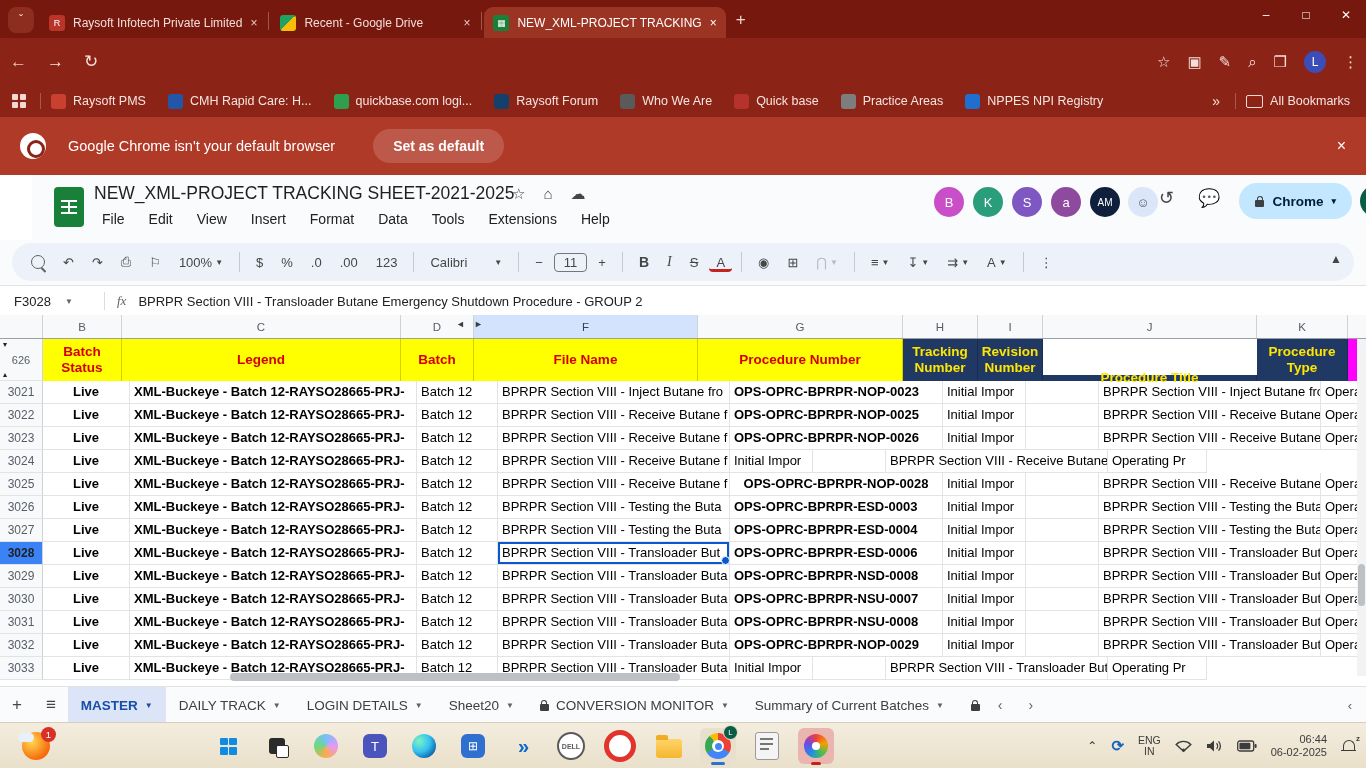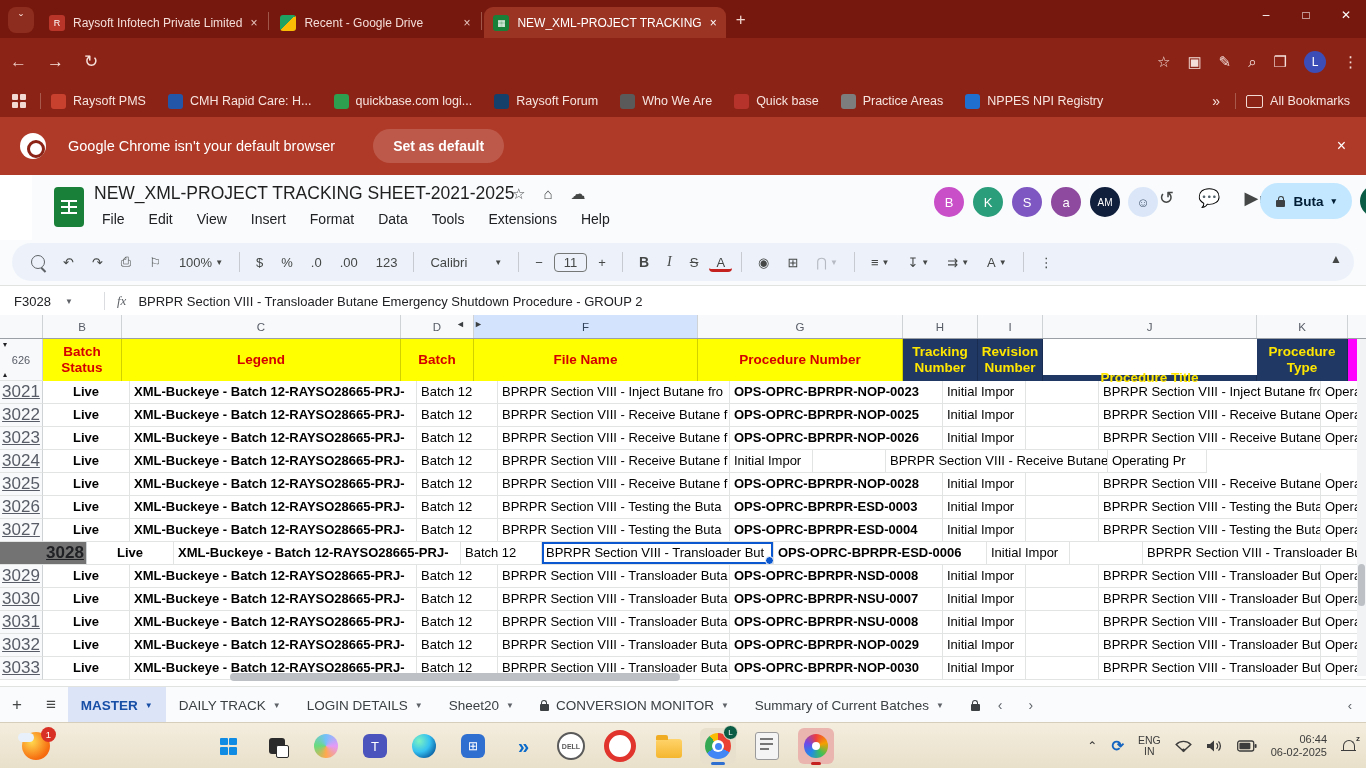--- a/index.html
+++ b/index.html
@@ -77,22 +77,22 @@
   #namebox{width:90px;padding-left:14px;display:flex;align-items:center;gap:14px;}
   #fxdiv{width:1px;height:18px;background:#dadce0;margin-right:12px;}
   .fx{font-style:italic;color:#5f6368;font-family:"Liberation Serif",serif;margin-right:12px;}
   
   #grid{left:0;top:315px;width:1366px;height:371px;background:#fff;overflow:hidden;}
   #colhdr{display:flex;height:23px;border-bottom:1px solid #9aa0a6;}
   .ch{background:#f8f9fa;border-right:1px solid #d0d3d6;color:#575c66;font-size:11.5px;display:flex;align-items:center;justify-content:center;}
   .ch.sel{background:#d3e3fd;color:#32445c;}
   #corner{width:42px;flex:0 0 42px;background:#f8f9fa;border-right:1px solid #d0d3d6;}
   .grow{display:flex;height:23px;}
-  .grow .rn{width:42px;flex:0 0 42px;background:#f8f9fa;border-right:1px solid #d0d3d6;border-bottom:1px solid #e2e3e3;color:#575c66;font-size:17px;display:flex;align-items:center;justify-content:center;text-decoration:underline;}
-  .grow .rn.selrn{background:#737373;color:#202124;font-weight:bold;padding-left:44px;}
+  .grow .rn{width:42px;flex:0 0 42px;background:#f8f9fa;border-right:1px solid #d0d3d6;border-bottom:1px solid #e2e3e3;color:#575c66;font-size:12px;display:flex;align-items:center;justify-content:center;}
+  .grow .rn.selrn{background:#3b82f6;color:#202124;font-weight:bold;}
   .gc{border-right:1px solid #e2e3e3;border-bottom:1px solid #e2e3e3;font-size:13px;color:#000;padding:0 4px;white-space:nowrap;overflow:hidden;line-height:22px;}
   .gc.c-status{text-align:center;font-weight:bold;}
   .gc.c-legend{font-weight:bold;}
   .gc.c-proc{font-weight:bold;}
   .gc.selcell{box-shadow:inset 0 0 0 2px #0b57d0;position:relative;}
   .gc.selcell::after{content:"";position:absolute;right:-1px;bottom:-1px;width:7px;height:7px;border-radius:50%;background:#0b57d0;border:1px solid #fff;}
   #hdr626{display:flex;height:42px;}
   #hdr626 .rn{width:42px;flex:0 0 42px;background:#f8f9fa;border-right:1px solid #d0d3d6;border-bottom:1px solid #e2e3e3;color:#575c66;font-size:11px;display:flex;align-items:center;justify-content:center;position:relative;}
   .h626{display:flex;align-items:center;justify-content:center;text-align:center;font-weight:bold;font-size:13.5px;line-height:1.15;border-right:1px solid rgba(0,0,0,.18);}
   .h626.y{background:#ffff00;color:#d40000;}
@@ -297,21 +297,21 @@
       </span>
     <span class="pplus">☺</span>
   </div>
   <div id="hdricons">
     <span>↺</span>
     <span>💬</span>
     <span>▶▭<span style="font-size:9px">▾</span></span>
   </div>
   <div id="sharebtn">
     <span class="lockg"></span>
-    <span>Buta</span>
+    <span>Chrome</span>
     <span style="font-size:9px">▾</span>
   </div>
   <div id="profL">L</div>
 </div>
 
 <div id="gstoolbar" class="abs">
   <div id="toolpill">
     <span class="tbtn">
         <span class="mag"></span>
       </span>
@@ -442,21 +442,21 @@
         <div class="gc c-rev" style="width: 64px; flex: 0 0 64px;"></div>
         <div class="gc c-title" style="width: 213px; flex: 0 0 213px;">BPRPR Section VIII - Receive Butane</div>
         <div class="gc c-type" style="width: 90px; flex: 0 0 90px;">Operating Pr</div>
       </div>
       <div class="grow">
         <div class="rn">3025</div>
         <div class="gc c-status" style="width: 78px; flex: 0 0 78px;">Live</div>
         <div class="gc c-legend" style="width: 278px; flex: 0 0 278px;">XML-Buckeye - Batch 12-RAYSO28665-PRJ-</div>
         <div class="gc c-batch" style="width: 72px; flex: 0 0 72px;">Batch 12</div>
         <div class="gc c-file" style="width: 223px; flex: 0 0 223px;">BPRPR Section VIII - Receive Butane f</div>
-        <div class="gc c-proc" style="width: 204px; flex: 0 0 204px;">OPS-OPRC-BPRPR-NOP-0028</div>
+        <div class="gc c-proc" style="width: 204px; flex: 0 0 204px; text-align: center;">OPS-OPRC-BPRPR-NOP-0028</div>
         <div class="gc c-track" style="width: 74px; flex: 0 0 74px;">Initial Impor</div>
         <div class="gc c-rev" style="width: 64px; flex: 0 0 64px;"></div>
         <div class="gc c-title" style="width: 213px; flex: 0 0 213px;">BPRPR Section VIII - Receive Butane</div>
         <div class="gc c-type" style="width: 90px; flex: 0 0 90px;">Operating Pr</div>
       </div>
       <div class="grow">
         <div class="rn">3026</div>
         <div class="gc c-status" style="width: 78px; flex: 0 0 78px;">Live</div>
         <div class="gc c-legend" style="width: 278px; flex: 0 0 278px;">XML-Buckeye - Batch 12-RAYSO28665-PRJ-</div>
         <div class="gc c-batch" style="width: 72px; flex: 0 0 72px;">Batch 12</div>
@@ -538,21 +538,20 @@
         <div class="gc c-rev" style="width: 64px; flex: 0 0 64px;"></div>
         <div class="gc c-title" style="width: 213px; flex: 0 0 213px;">BPRPR Section VIII - Transloader But</div>
         <div class="gc c-type" style="width: 90px; flex: 0 0 90px;">Operating Pr</div>
       </div>
       <div class="grow">
         <div class="rn">3033</div>
         <div class="gc c-status" style="width: 78px; flex: 0 0 78px;">Live</div>
         <div class="gc c-legend" style="width: 278px; flex: 0 0 278px;">XML-Buckeye - Batch 12-RAYSO28665-PRJ-</div>
         <div class="gc c-batch" style="width: 72px; flex: 0 0 72px;">Batch 12</div>
         <div class="gc c-file" style="width: 223px; flex: 0 0 223px;">BPRPR Section VIII - Transloader Buta</div>
-        <div class="gc c-proc" style="width: 204px; flex: 0 0 204px;">OPS-OPRC-BPRPR-NOP-0030</div>
         <div class="gc c-track" style="width: 74px; flex: 0 0 74px;">Initial Impor</div>
         <div class="gc c-rev" style="width: 64px; flex: 0 0 64px;"></div>
         <div class="gc c-title" style="width: 213px; flex: 0 0 213px;">BPRPR Section VIII - Transloader But</div>
         <div class="gc c-type" style="width: 90px; flex: 0 0 90px;">Operating Pr</div>
       </div>
     </div>
   <div id="colcollapse">◄►</div>
   <div id="vscroll">
       <div id="vthumb"></div>
     </div>

